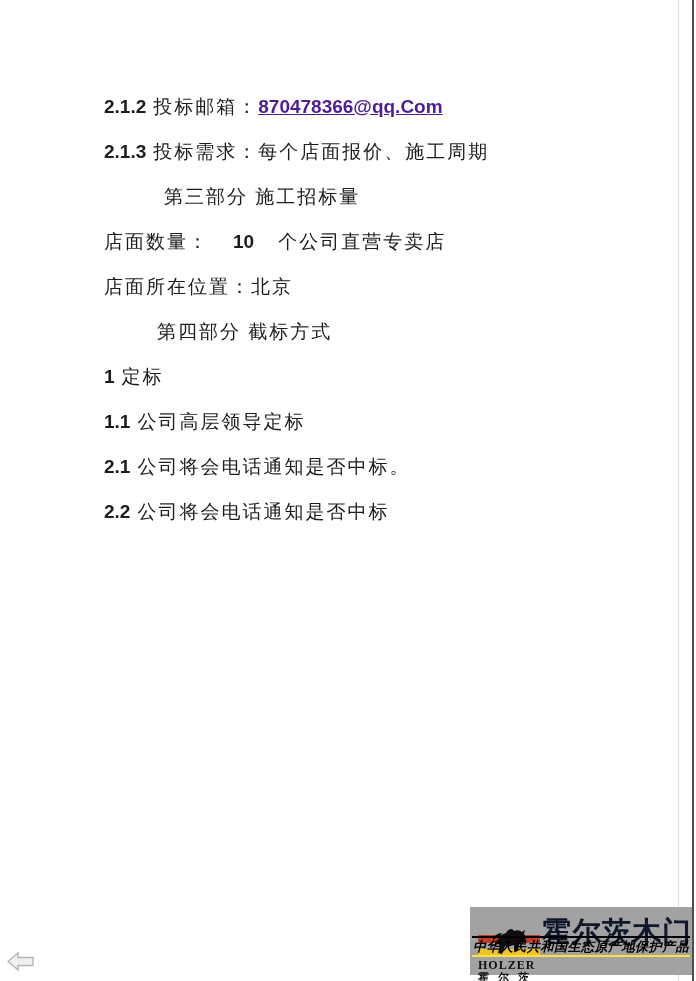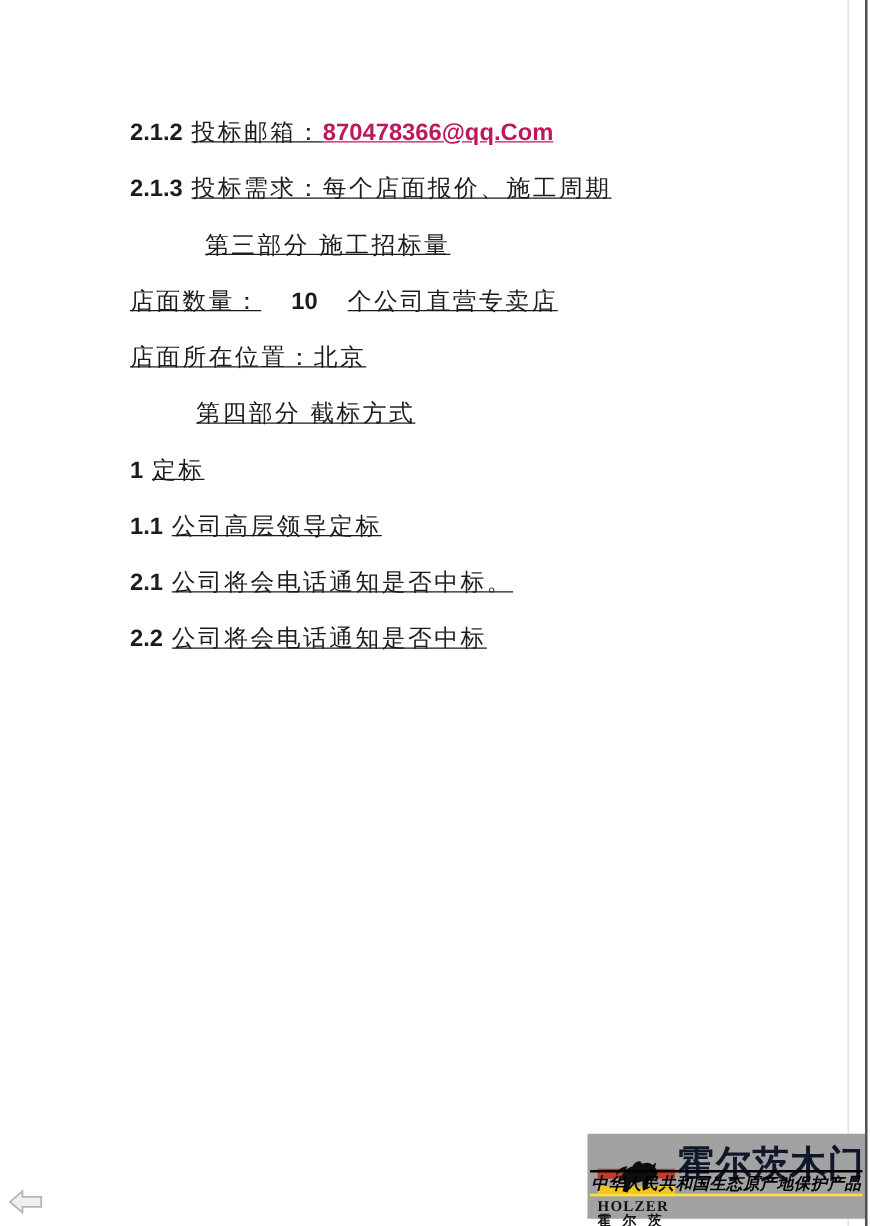--- a/index.html
+++ b/index.html
@@ -30,25 +30,25 @@
   .num {
     font-weight: bold;
     letter-spacing: 0;
     margin-right: 7px;
   }
   .num-mid {
     font-weight: bold;
     letter-spacing: 0;
     margin: 0 24px;
   }
-  .cn { letter-spacing: 2px; text-decoration: underline; }
+  .cn { letter-spacing: 2px; }
   .heading-3 { margin-left: 60px; }
   .heading-4 { margin-left: 53px; }
   a.email-link {
-    color: #be185d;
+    color: #4c1d95;
     font-weight: bold;
     text-decoration: underline;
     letter-spacing: 0;
   }
 
   
   .logo-block {
     position: absolute; left: 470px; top: 907px;
     width: 222px; height: 68px;
     background: #a2a2a2;

